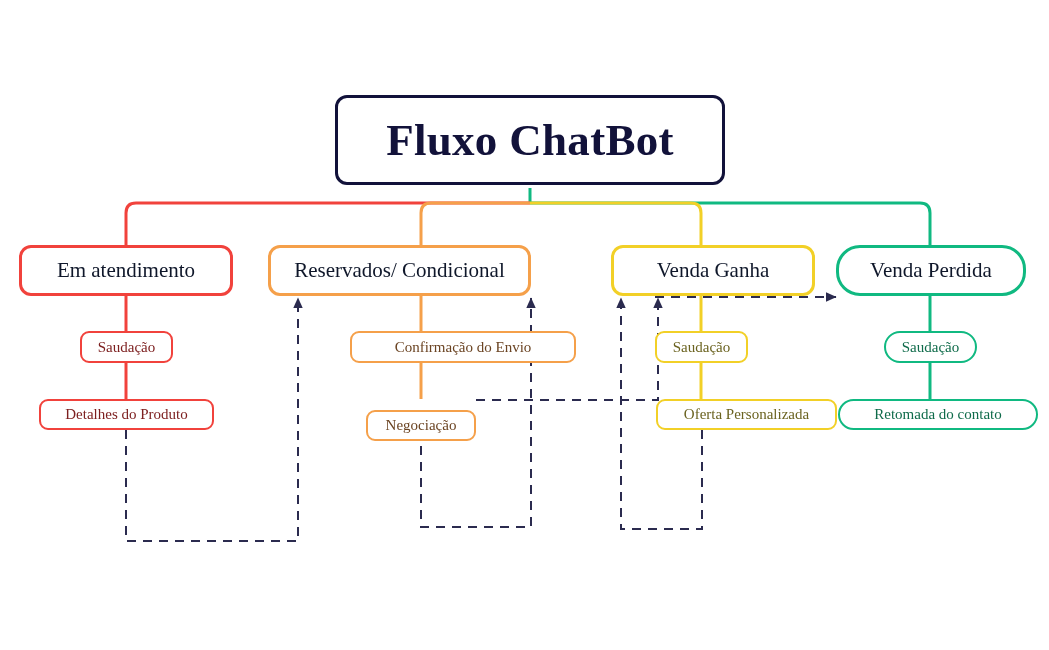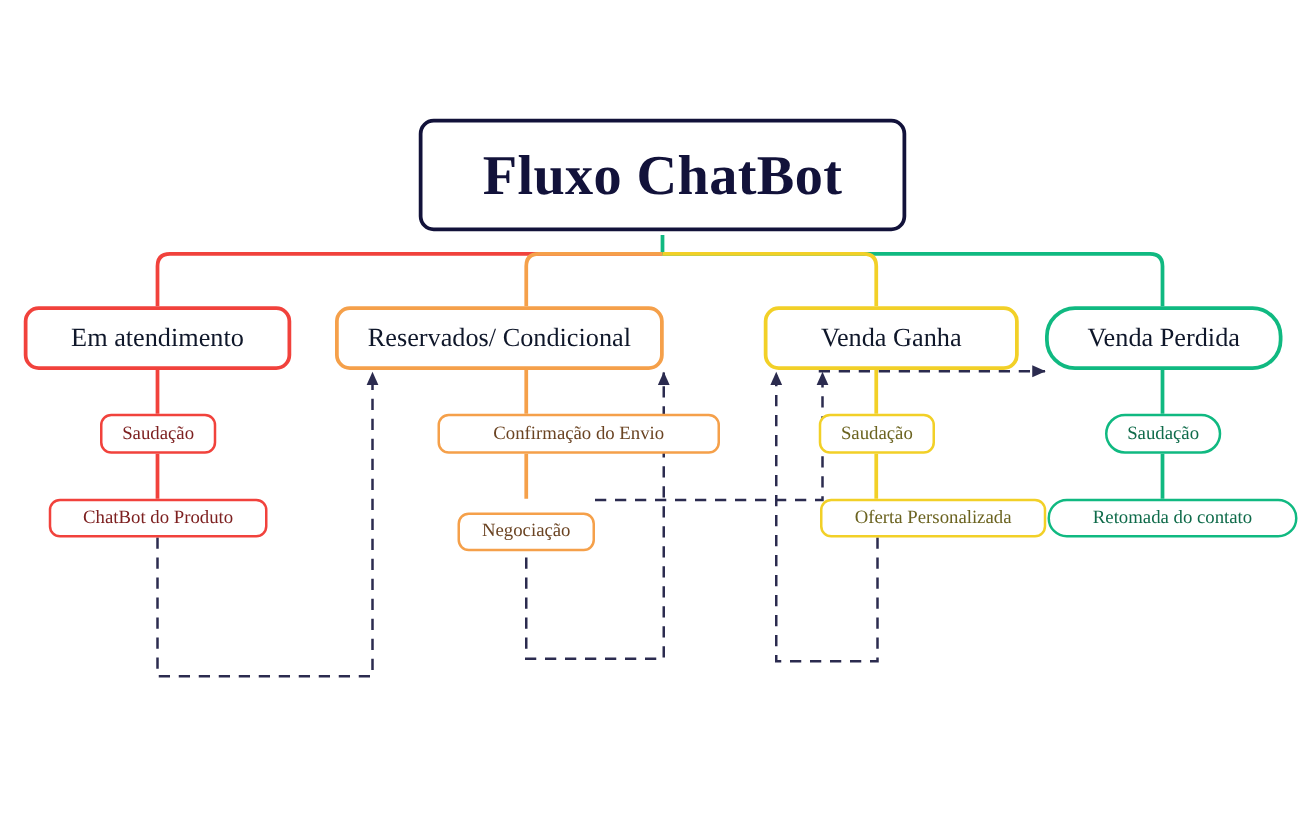--- a/index.html
+++ b/index.html
@@ -112,21 +112,21 @@
     <span>Fluxo ChatBot</span>
   </div>
 
   <div class="node node-main c-red" style="left:19px; top:245px; width:214px; height:51px;">
     <span>Em atendimento</span>
   </div>
   <div class="node node-sub c-red t-red" style="left:80px; top:331px; width:93px; height:32px;">
     <span>Saudação</span>
   </div>
   <div class="node node-sub c-red t-red" style="left:39px; top:399px; width:175px; height:31px;">
-    <span>ChatBot do Produto</span>
+    <span>Detalhes do Produto</span>
   </div>
 
   <div class="node node-main c-orange" style="left:268px; top:245px; width:263px; height:51px;">
     <span>Reservados/ Condicional</span>
   </div>
   <div class="node node-sub c-orange t-orange" style="left:326px; top:331px; width:226px; height:32px;margin-left:24px;">
     <span>Confirmação do Envio</span>
   </div>
   <div class="node node-sub c-orange t-orange" style="left:366px; top:410px; width:110px; height:31px;">
     <span>Negociação</span>

